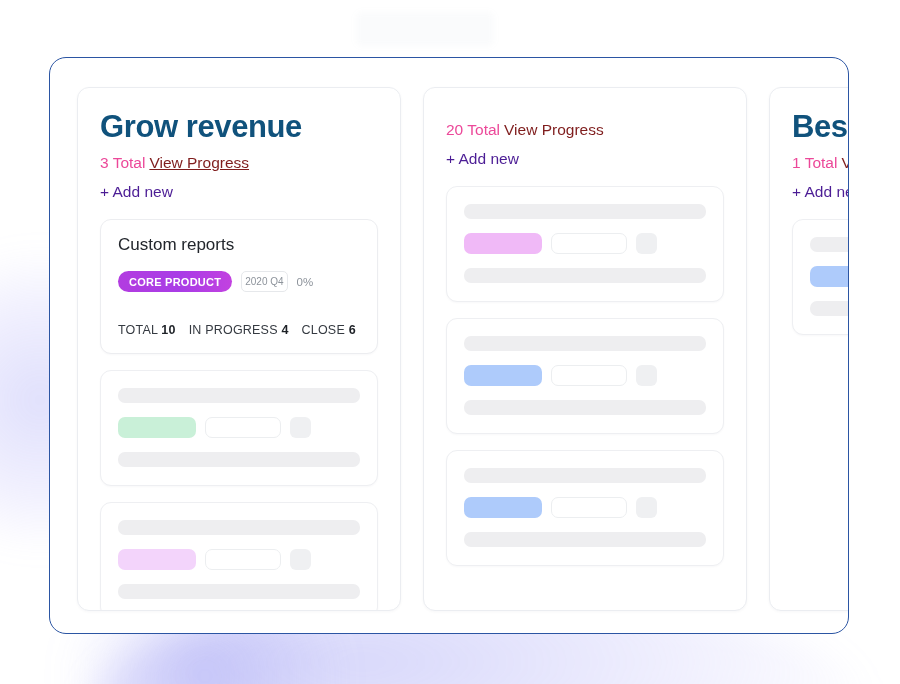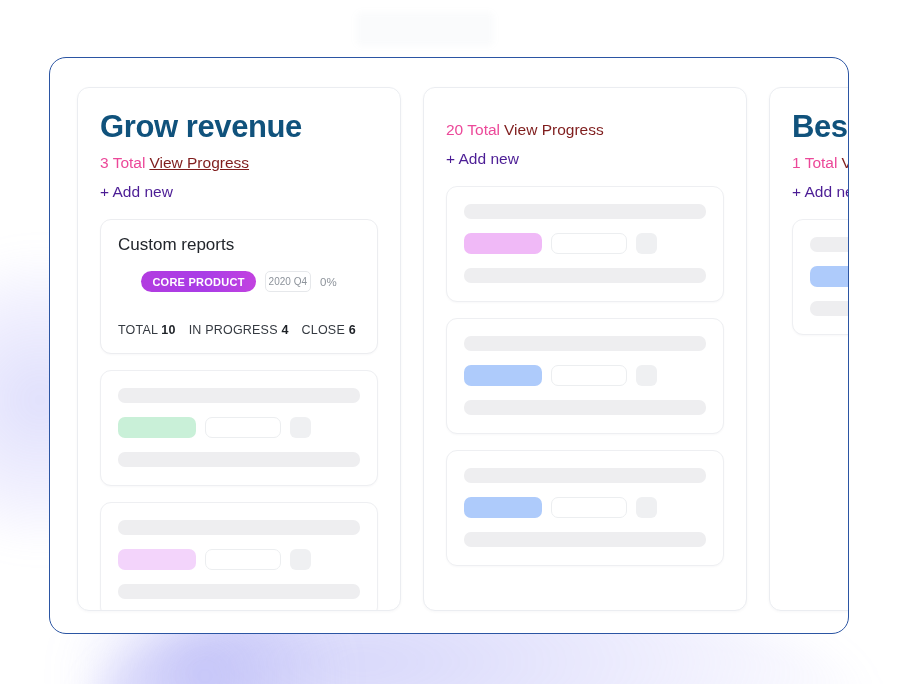--- a/index.html
+++ b/index.html
@@ -147,21 +147,20 @@
     color: #22262c;
     margin-bottom: 16px;
     white-space: nowrap;
   }
 
   .chip-row {
     display: flex;
     align-items: center;
     gap: 9px;
     margin-bottom: 28px;
-    justify-content: center;
   }
 
   .chip-tag {
     display: inline-flex;
     align-items: center;
     height: 21px;
     padding: 0 11px;
     border-radius: 11px;
     background: linear-gradient(90deg, #b23ce0 0%, #a93ce6 55%, #c242e0 100%);
     color: #ffffff;

